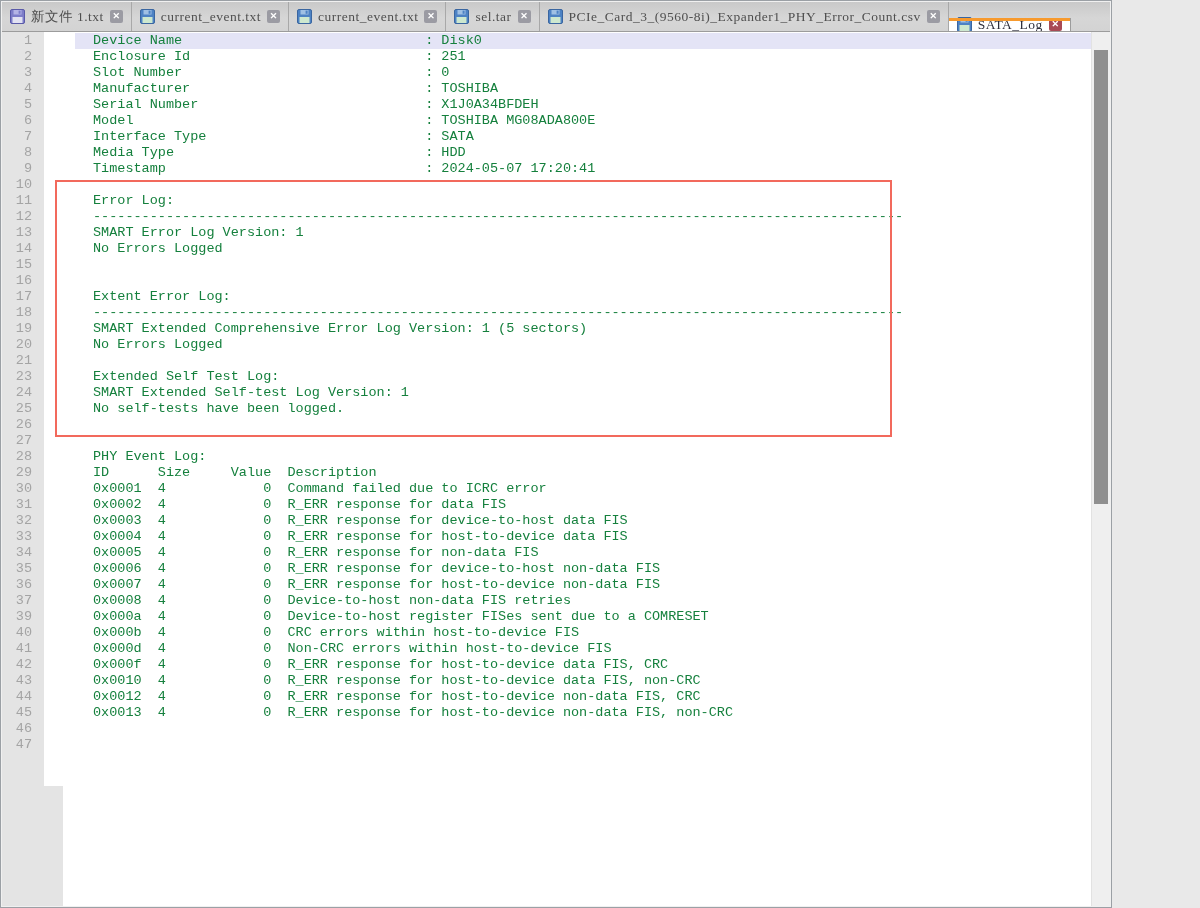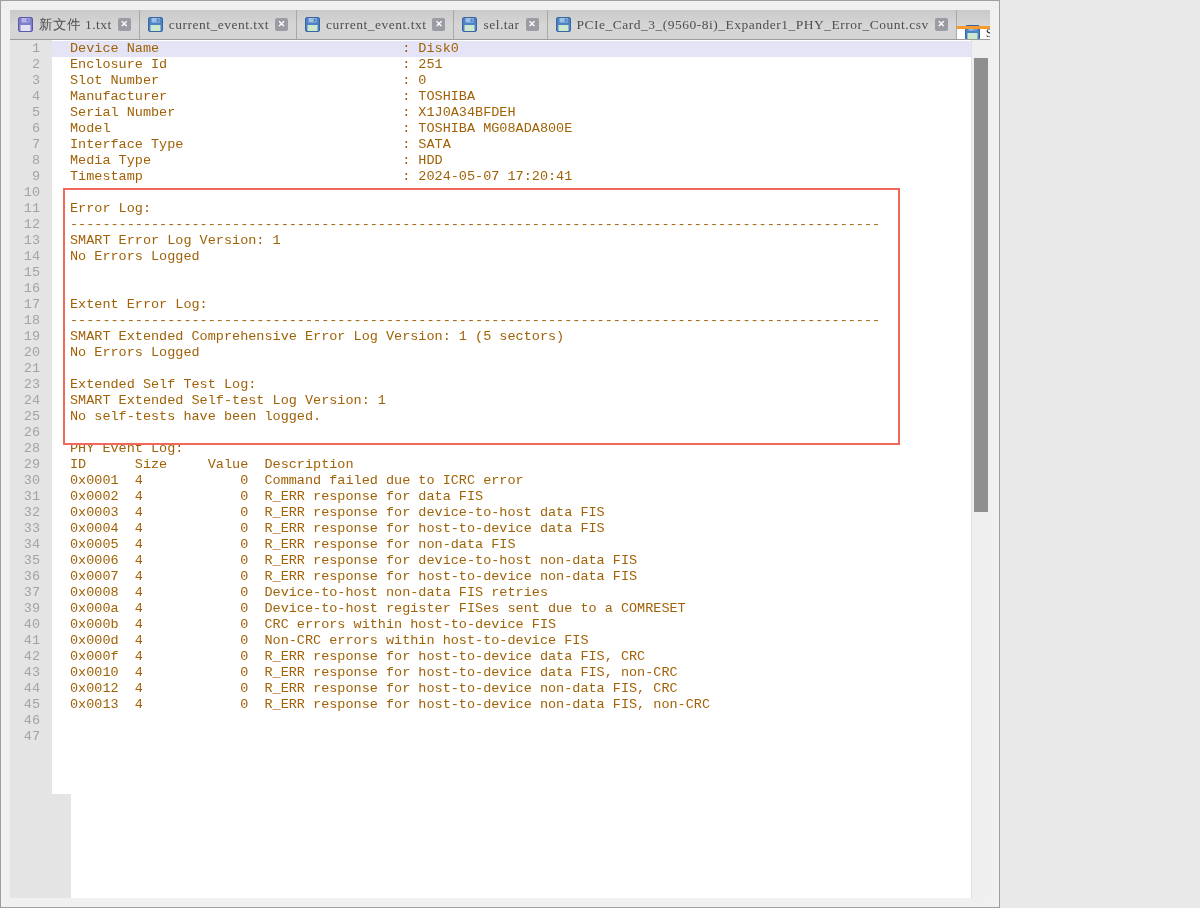--- a/index.html
+++ b/index.html
@@ -1,18 +1,18 @@
 <!DOCTYPE html>
 <html style="--active-top: #f79a2e; --annot: #f2695c; --cur-line: #e4e4f6;"><head>
 <meta charset="utf-8">
 <style>
   html,body{margin:0;padding:0;background:#e9e9e9;}
   .window{
-    width:1000px;height:908px;box-sizing:border-box;
-    border:1px solid #9ba0a5;background:#f0f0f0;padding:9px;
+    width:1112px;height:908px;box-sizing:border-box;
+    border:1px solid #9ba0a5;background:#f0f0f0;padding:1px;
     display:flex;flex-direction:column;
     font-family:"Liberation Sans",sans-serif;
   }
   
   .tabbar{
     height:29px;flex:none;display:flex;align-items:stretch;
     background:linear-gradient(#c9c9c9,#d6d6d6 55%,#d3d3d3);
     border-bottom:1px solid #9c9c9c;
     font-family:"Liberation Serif","DejaVu Serif",serif;
     font-size:13.5px;letter-spacing:0.5px;
@@ -50,21 +50,21 @@
   }
   .gutter-bg{position:absolute;left:0;top:0;width:42px;height:754px;background:#e4e4e4;}
   .bookmark-strip{position:absolute;left:0;top:0;width:8px;height:754px;background:#a6a6a6;}
   .gutter-tail{position:absolute;left:0;top:754px;bottom:0;width:61px;background:#e4e4e4;}
   .lines{position:absolute;left:0;top:1px;right:18px;}
   .line{display:flex;height:16px;white-space:pre;}
   .ln{
     flex:none;width:42px;box-sizing:border-box;
     text-align:right;padding-right:12px;color:#a4a4a4;
   }
-  .code{flex:1;padding-left:18px;color:#a16207;}
+  .code{flex:1;padding-left:18px;color:#15803d;margin-left:31px;}
   .line.cur .code{background:var(--cur-line,#e4e4f6);}
   .redbox{
     position:absolute;left:53px;top:148px;width:833px;height:253px;
     border:2px solid var(--annot,#f2695c);
     pointer-events:none;background:transparent;
   }
   
   .vscroll{
     position:absolute;right:0;top:0;bottom:0;width:18px;
     background:#efefef;border-left:1px solid #e2e2e2;
@@ -160,20 +160,21 @@
         <div class="line"><span class="ln">16</span><span class="code"></span></div>
         <div class="line"><span class="ln">17</span><span class="code">Extent Error Log:</span></div>
         <div class="line"><span class="ln">18</span><span class="code">----------------------------------------------------------------------------------------------------</span></div>
         <div class="line"><span class="ln">19</span><span class="code">SMART Extended Comprehensive Error Log Version: 1 (5 sectors)</span></div>
         <div class="line"><span class="ln">20</span><span class="code">No Errors Logged</span></div>
         <div class="line"><span class="ln">21</span><span class="code"></span></div>
         <div class="line"><span class="ln">23</span><span class="code">Extended Self Test Log:</span></div>
         <div class="line"><span class="ln">24</span><span class="code">SMART Extended Self-test Log Version: 1</span></div>
         <div class="line"><span class="ln">25</span><span class="code">No self-tests have been logged.</span></div>
         <div class="line"><span class="ln">26</span><span class="code"></span></div>
+        <div class="line"><span class="ln">27</span><span class="code"></span></div>
         <div class="line"><span class="ln">28</span><span class="code">PHY Event Log:</span></div>
         <div class="line"><span class="ln">29</span><span class="code">ID      Size     Value  Description</span></div>
         <div class="line"><span class="ln">30</span><span class="code">0x0001  4            0  Command failed due to ICRC error</span></div>
         <div class="line"><span class="ln">31</span><span class="code">0x0002  4            0  R_ERR response for data FIS</span></div>
         <div class="line"><span class="ln">32</span><span class="code">0x0003  4            0  R_ERR response for device-to-host data FIS</span></div>
         <div class="line"><span class="ln">33</span><span class="code">0x0004  4            0  R_ERR response for host-to-device data FIS</span></div>
         <div class="line"><span class="ln">34</span><span class="code">0x0005  4            0  R_ERR response for non-data FIS</span></div>
         <div class="line"><span class="ln">35</span><span class="code">0x0006  4            0  R_ERR response for device-to-host non-data FIS</span></div>
         <div class="line"><span class="ln">36</span><span class="code">0x0007  4            0  R_ERR response for host-to-device non-data FIS</span></div>
         <div class="line"><span class="ln">37</span><span class="code">0x0008  4            0  Device-to-host non-data FIS retries</span></div>

